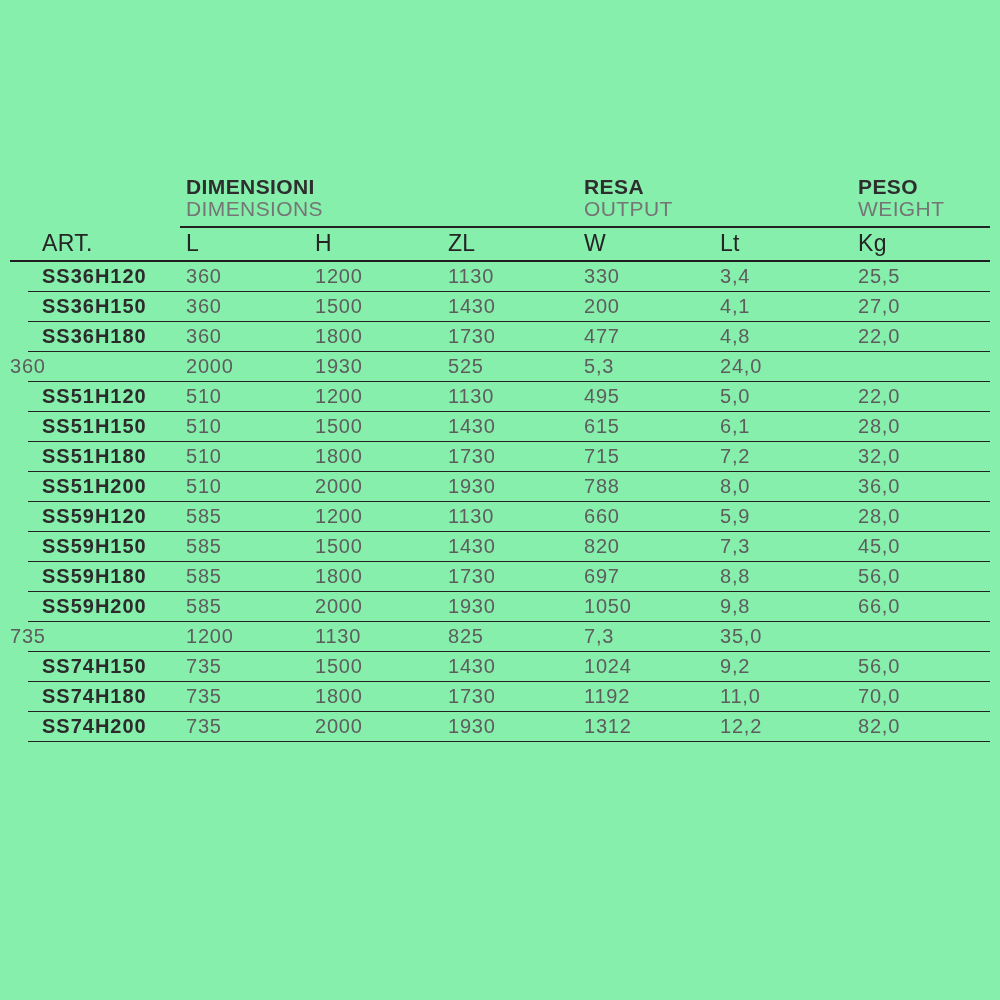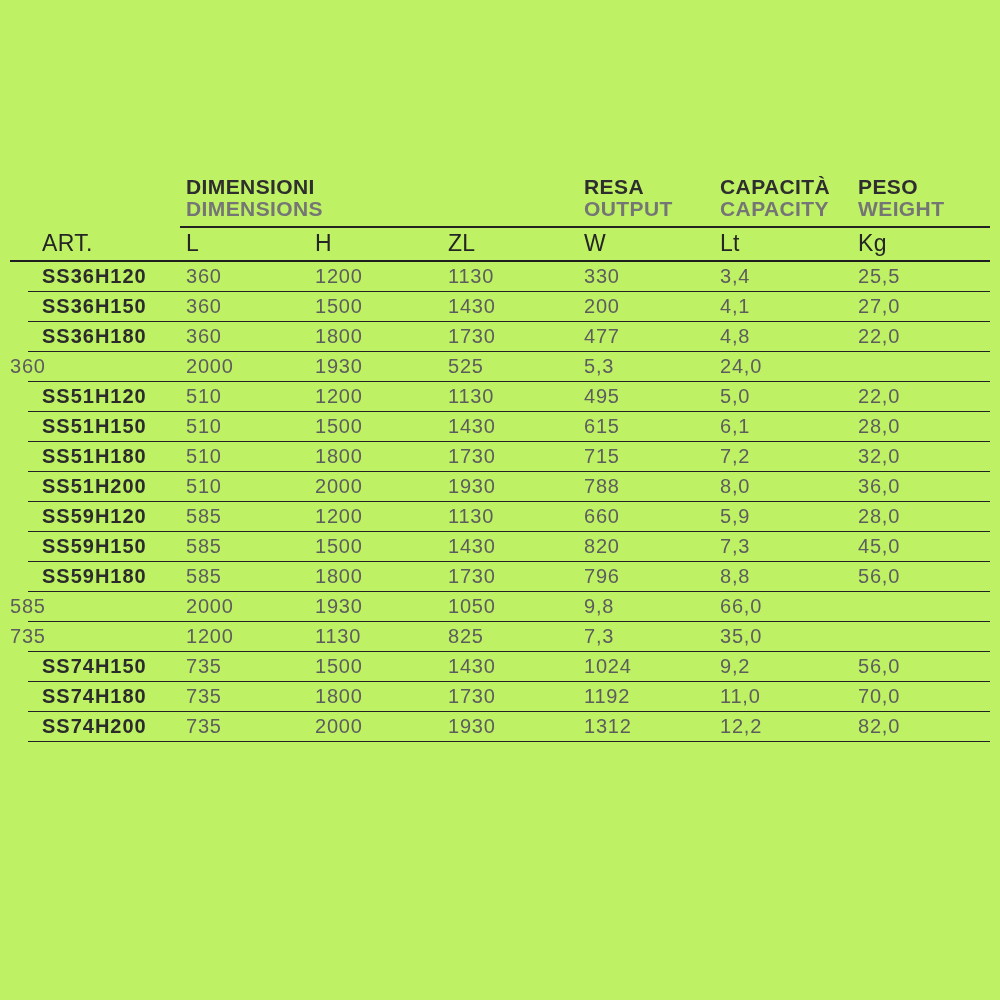--- a/index.html
+++ b/index.html
@@ -5,21 +5,21 @@
   html, body {
     margin: 0;
     padding: 0;
     background: #ffffff;
     font-family: "Liberation Sans", sans-serif;
   }
   .sheet {
     position: relative;
     width: 1000px;
     height: 1000px;
-    background: #bef264;
+    background: #86efac;
     overflow: hidden;
   }
   .table-wrap {
     position: absolute;
     left: 10px;
     top: 176px;
     width: 980px;
   }
   .grid {
     display: grid;
@@ -33,21 +33,21 @@
   .group-col-kg  { grid-column: 7; }
   .group-primary {
     font-size: 21px;
     font-weight: 700;
     color: #2e2e2e;
     letter-spacing: 0.4px;
     line-height: 22px;
   }
   .group-secondary {
     font-size: 21px;
-    font-weight: 700;
+    font-weight: 400;
     color: #757575;
     letter-spacing: 0.4px;
     line-height: 22px;
   }
   .group-underline {
     margin-left: 170px;
     margin-top: 6px;
     height: 2px;
     background: #222222;
   }
@@ -100,24 +100,20 @@
 
     <div class="grid group-row">
       <div></div>
       <div class="group-col-dim">
         <div class="group-primary">DIMENSIONI</div>
         <div class="group-secondary">DIMENSIONS</div>
       </div>
       <div class="group-col-w">
         <div class="group-primary">RESA</div>
         <div class="group-secondary">OUTPUT</div>
-      </div>
-      <div class="group-col-lt">
-        <div class="group-primary">CAPACITÀ</div>
-        <div class="group-secondary">CAPACITY</div>
       </div>
       <div class="group-col-kg">
         <div class="group-primary">PESO</div>
         <div class="group-secondary">WEIGHT</div>
       </div>
     </div>
 
     <div class="group-underline"></div>
 
     <div class="grid subheader-row">
@@ -218,25 +214,26 @@
           <div class="cell-num">1430</div>
           <div class="cell-num">820</div>
           <div class="cell-num">7,3</div>
           <div class="cell-num">45,0</div>
         </div>
         <div class="grid data-row">
           <div class="cell-art">SS59H180</div>
           <div class="cell-num">585</div>
           <div class="cell-num">1800</div>
           <div class="cell-num">1730</div>
-          <div class="cell-num">796</div>
+          <div class="cell-num">697</div>
           <div class="cell-num">8,8</div>
           <div class="cell-num">56,0</div>
         </div>
         <div class="grid data-row">
+          <div class="cell-art">SS59H200</div>
           <div class="cell-num">585</div>
           <div class="cell-num">2000</div>
           <div class="cell-num">1930</div>
           <div class="cell-num">1050</div>
           <div class="cell-num">9,8</div>
           <div class="cell-num">66,0</div>
         </div>
         <div class="grid data-row">
           <div class="cell-num">735</div>
           <div class="cell-num">1200</div>

